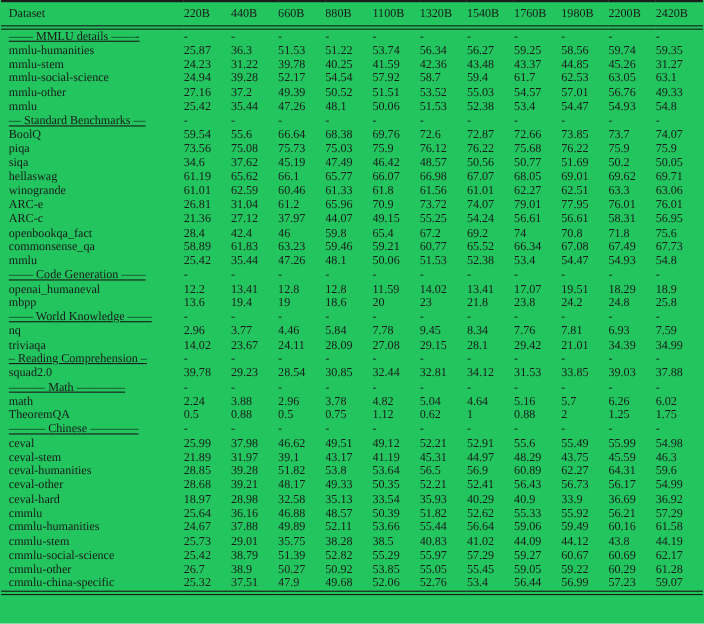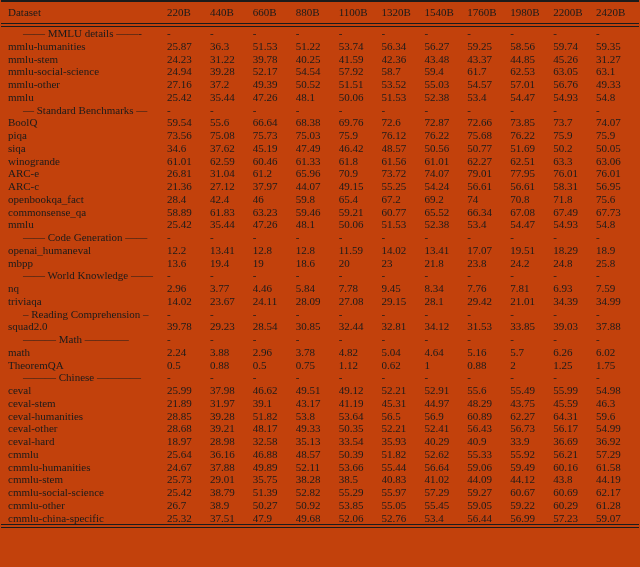--- a/index.html
+++ b/index.html
@@ -1,18 +1,18 @@
 <!DOCTYPE html>
 <html><head>
 <meta charset="utf-8">
 <style>
   html, body { margin: 0; padding: 0; background: #ffffff; }
   .page {
     width: 640px; height: 567px;
-    background: #c2410c;
+    background: #22c55e;
     box-sizing: border-box;
     overflow: hidden;
     font-family: "Liberation Serif", "DejaVu Serif", serif;
     color: #1b1b1b;
   }
   table.benchmark {
     width: 638px;
     margin-left: 1px;
     border-collapse: collapse;
     table-layout: fixed;
@@ -33,21 +33,21 @@
   thead th.first { padding-left: 7px; }
   tbody td {
     padding: 0;
     line-height: 12.75px;
     height: 12.75px;
     text-align: left;
     white-space: nowrap;
     overflow: hidden;
   }
   tbody td.first { padding-left: 7px; }
-  tbody tr.section td.first { padding-left: 22px; }
+  tbody tr.section td.first { padding-left: 7px; text-decoration: underline; }
 </style>
 </head>
 <body>
 
 <div class="page">
   <table class="benchmark">
     <colgroup>
         <col class="col-dataset">
         <col>
         <col>
@@ -212,20 +212,34 @@
           <td>47.49</td>
           <td>46.42</td>
           <td>48.57</td>
           <td>50.56</td>
           <td>50.77</td>
           <td>51.69</td>
           <td>50.2</td>
           <td>50.05</td>
         </tr>
         <tr class="data">
+          <td class="first">hellaswag</td>
+          <td>61.19</td>
+          <td>65.62</td>
+          <td>66.1</td>
+          <td>65.77</td>
+          <td>66.07</td>
+          <td>66.98</td>
+          <td>67.07</td>
+          <td>68.05</td>
+          <td>69.01</td>
+          <td>69.62</td>
+          <td>69.71</td>
+        </tr>
+        <tr class="data">
           <td class="first">winogrande</td>
           <td>61.01</td>
           <td>62.59</td>
           <td>60.46</td>
           <td>61.33</td>
           <td>61.8</td>
           <td>61.56</td>
           <td>61.01</td>
           <td>62.27</td>
           <td>62.51</td>

